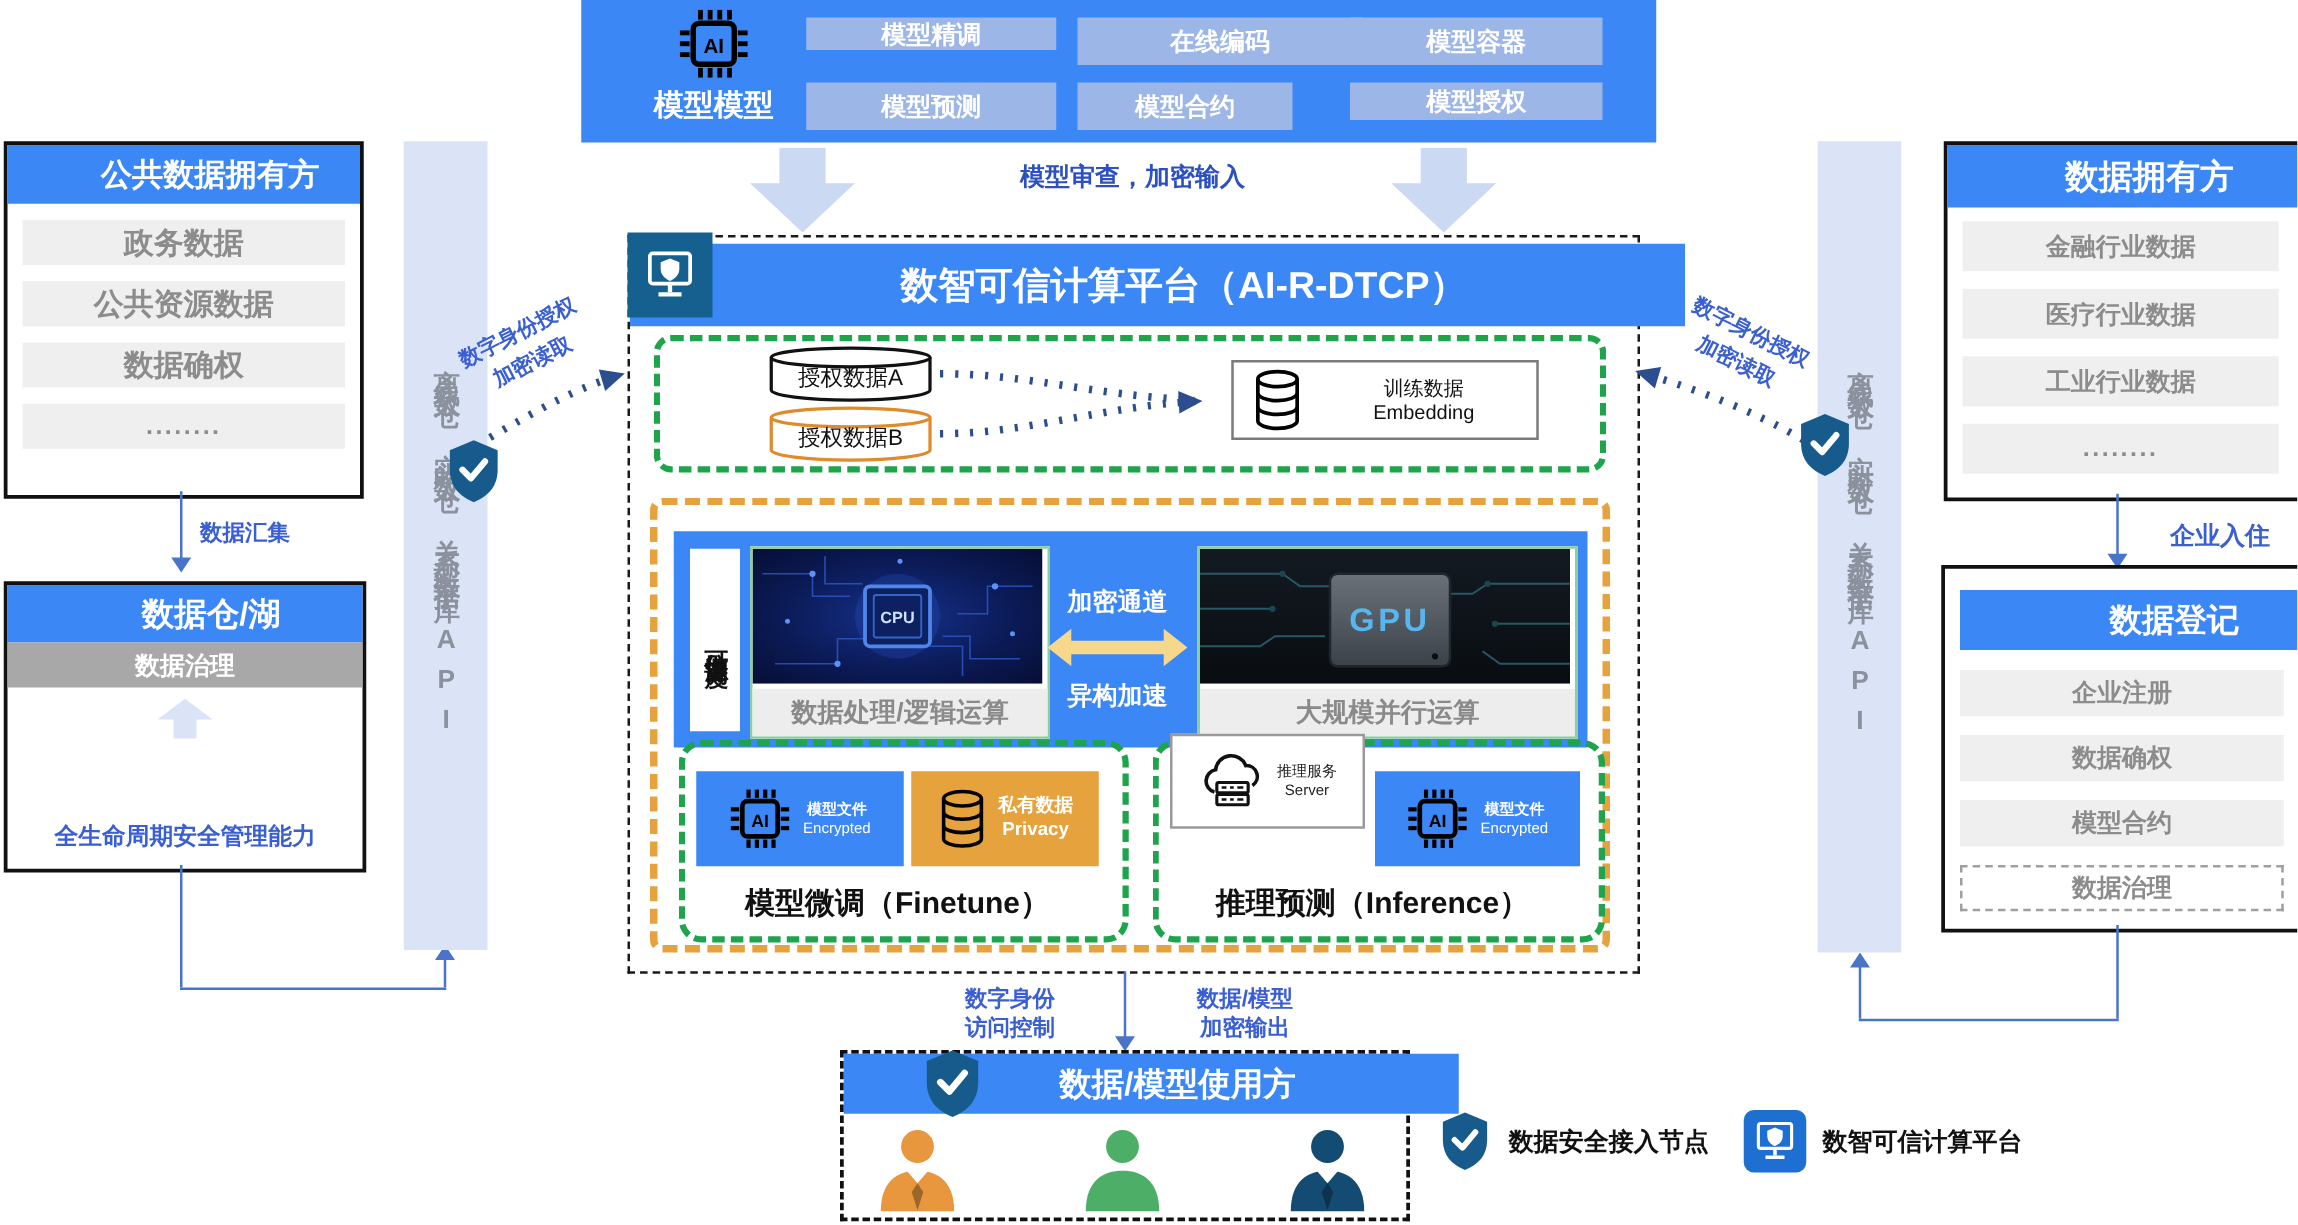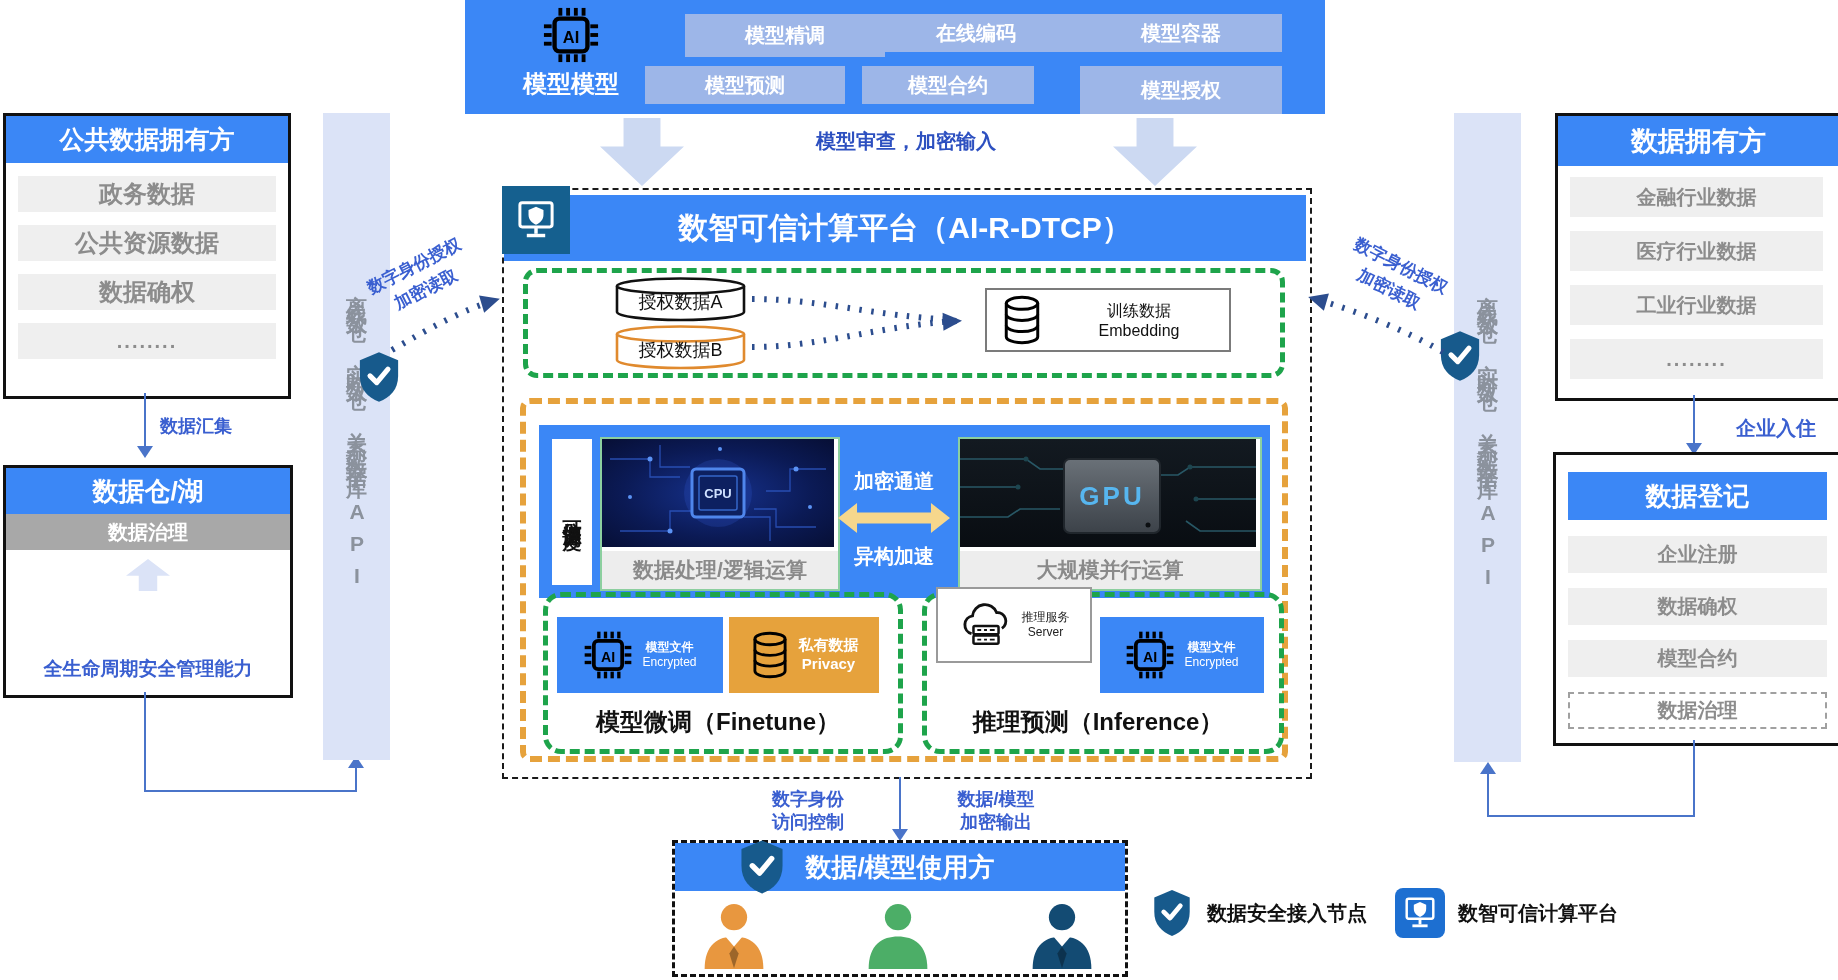--- a/index.html
+++ b/index.html
@@ -2,21 +2,21 @@
 <html><head>
 <meta charset="utf-8">
 <style>
   html,body{margin:0;padding:0;background:#fff;font-family:"Liberation Sans",sans-serif;}
   .stage{position:relative;width:1838px;height:980px;background:#fff;overflow:hidden;}
   .abs{position:absolute;}
   .flexc{display:flex;align-items:center;justify-content:center;}
   .bold{font-weight:bold;}
   
   .panel{position:absolute;border:3px solid #111;background:#fff;}
-  .hdr{background:#3b87f6;color:#fff;font-weight:bold;display:flex;align-items:center;justify-content:center;}
+  .hdr{background:#3b87f6;color:#fff;font-weight:bold;display:flex;align-items:center;justify-content:center;padding-left:42px;}
   .gitem{position:absolute;background:#efefef;color:#8c8c8c;font-weight:bold;display:flex;align-items:center;justify-content:center;font-size:24px;}
   
   .vbar{position:absolute;background:#dbe3f7;color:#8b929d;font-weight:bold;writing-mode:vertical-lr;text-orientation:upright;letter-spacing:9px;font-size:21px;display:flex;align-items:center;justify-content:center;}
   
   .zone-green{position:absolute;border:5px dashed #1ea44b;border-radius:14px;}
   .zone-orange{position:absolute;border:6px dashed #e6a23c;border-radius:10px;}
   .zone-black{position:absolute;border:2px dashed #1a1a1a;}
   
   .svc-btn{position:absolute;background:#9db6e8;color:#fff;font-weight:bold;font-size:20px;display:flex;align-items:center;justify-content:center;}
   
@@ -111,26 +111,26 @@
   </defs>
 </svg>
 
 <div class="stage">
 
   <div class="abs" style="left:465px;top:0;width:860px;height:114px;background:#3b87f6;">
     <svg class="icon abs" style="left:77px;top:6px;color:#000;" width="58" height="58">
         <use href="#i-chip"></use>
       </svg>
     <div class="abs bold" style="left:40px;top:68px;width:132px;text-align:center;color:#fff;font-size:24px;">模型模型</div>
-    <div class="svc-btn" style="left:180px;top:14px;width:200px;height:43px;margin-left:40px;">模型精调</div>
+    <div class="svc-btn" style="left:180px;top:14px;width:200px;height:26px;">模型精调</div>
     <div class="svc-btn" style="left:397px;top:14px;width:228px;height:38px;">在线编码</div>
     <div class="svc-btn" style="left:615px;top:14px;width:202px;height:38px;">模型容器</div>
     <div class="svc-btn" style="left:180px;top:66px;width:200px;height:38px;">模型预测</div>
     <div class="svc-btn" style="left:397px;top:66px;width:172px;height:38px;">模型合约</div>
-    <div class="svc-btn" style="left:615px;top:66px;width:202px;height:48px;">模型授权</div>
+    <div class="svc-btn" style="left:615px;top:66px;width:202px;height:30px;">模型授权</div>
   </div>
 
   <div class="chunk-down" style="left:600px;top:118px;width:84px;height:68px;"></div>
   <div class="chunk-down" style="left:1113px;top:118px;width:84px;height:68px;"></div>
   <div class="abs deep-blue-label" style="left:760px;top:128px;width:292px;text-align:center;font-size:20px;">模型审查，加密输入</div>
 
   <div class="zone-black" style="left:502px;top:188px;width:806px;height:587px;"></div>
   <div class="hdr abs" style="left:504px;top:195px;width:802px;height:66px;font-size:30px;">
     <span>数智可信计算平台（AI-R-DTCP）</span>
   </div>

